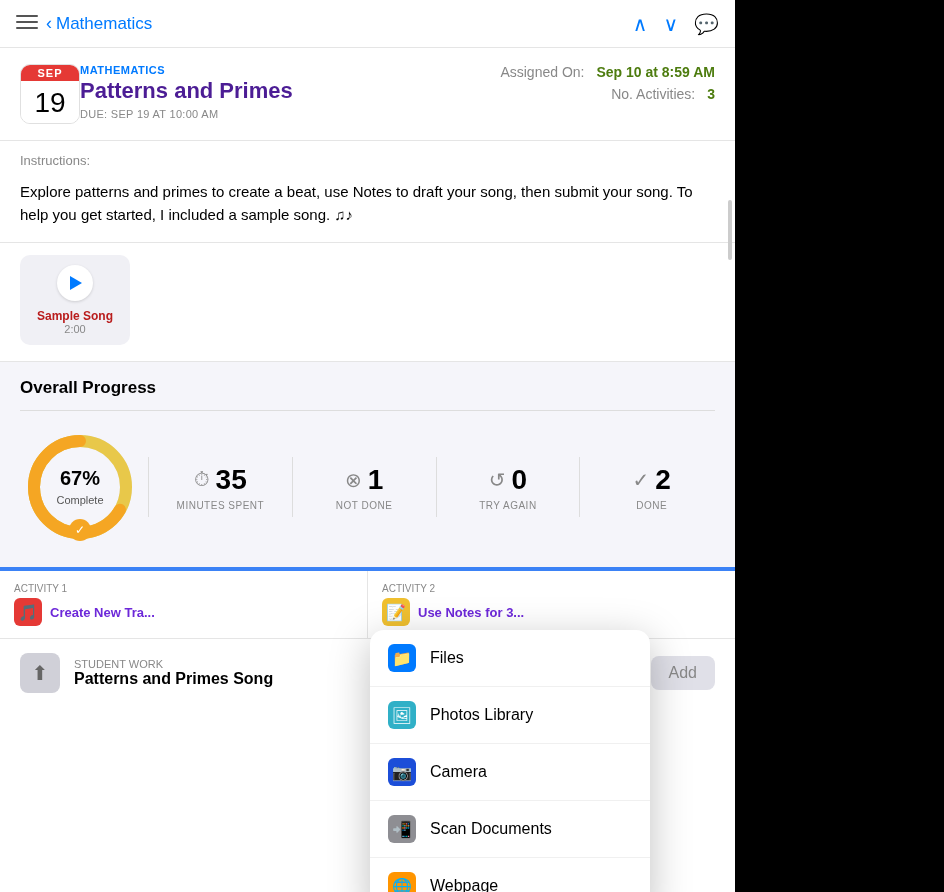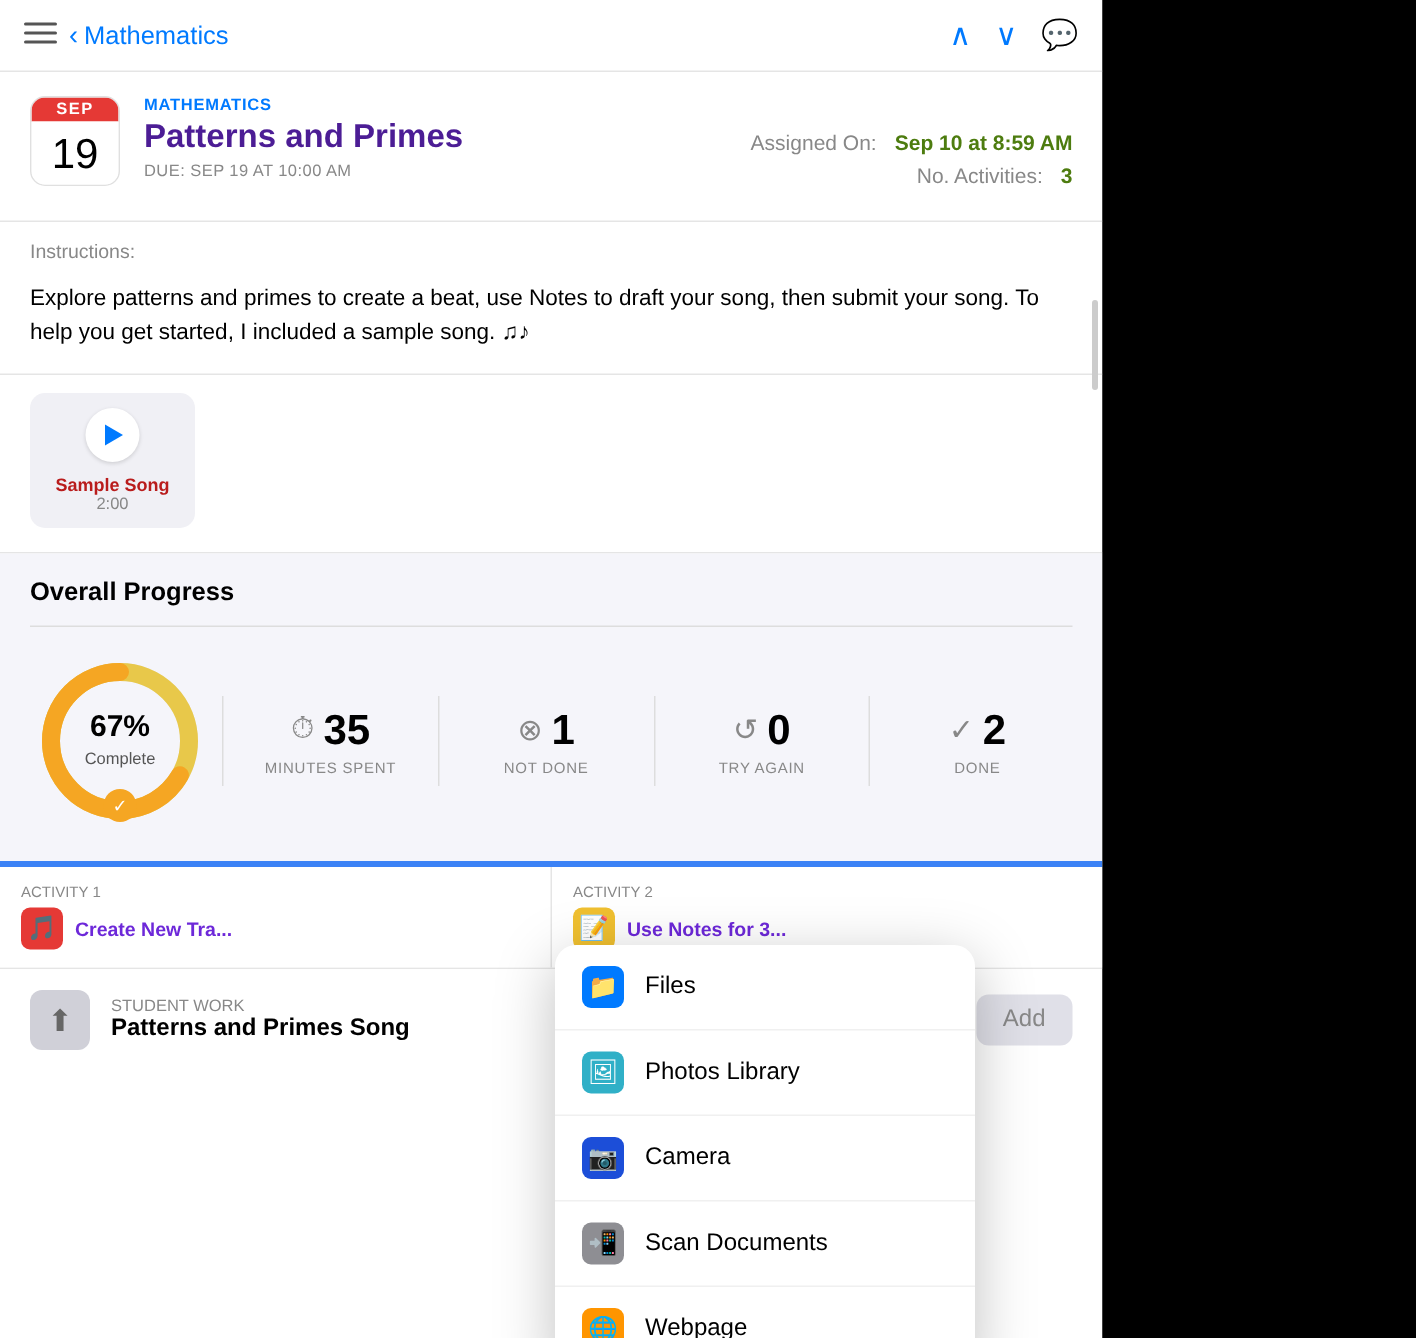--- a/index.html
+++ b/index.html
@@ -70,21 +70,21 @@
     .nav-icon {
       color: #007aff;
       font-size: 20px;
       cursor: pointer;
     }
 
     
     .assignment-header {
       display: flex;
       padding: 16px 20px;
-      gap: 16px;
+      gap: 0;
       border-bottom: 1px solid #e5e5e5;
     }
     .calendar-badge {
       width: 60px;
       min-width: 60px;
       border-radius: 10px;
       overflow: hidden;
       border: 1px solid #e0e0e0;
       height: 60px;
     }
@@ -125,21 +125,20 @@
     }
     .due-date {
       font-size: 11px;
       color: #888;
       text-transform: uppercase;
       letter-spacing: 0.3px;
     }
     .assignment-meta {
       text-align: right;
       font-size: 14px;
-      margin-top: 23px;
     }
     .meta-row {
       display: flex;
       gap: 12px;
       margin-bottom: 6px;
       justify-content: flex-end;
     }
     .meta-label {
       color: #888;
     }

